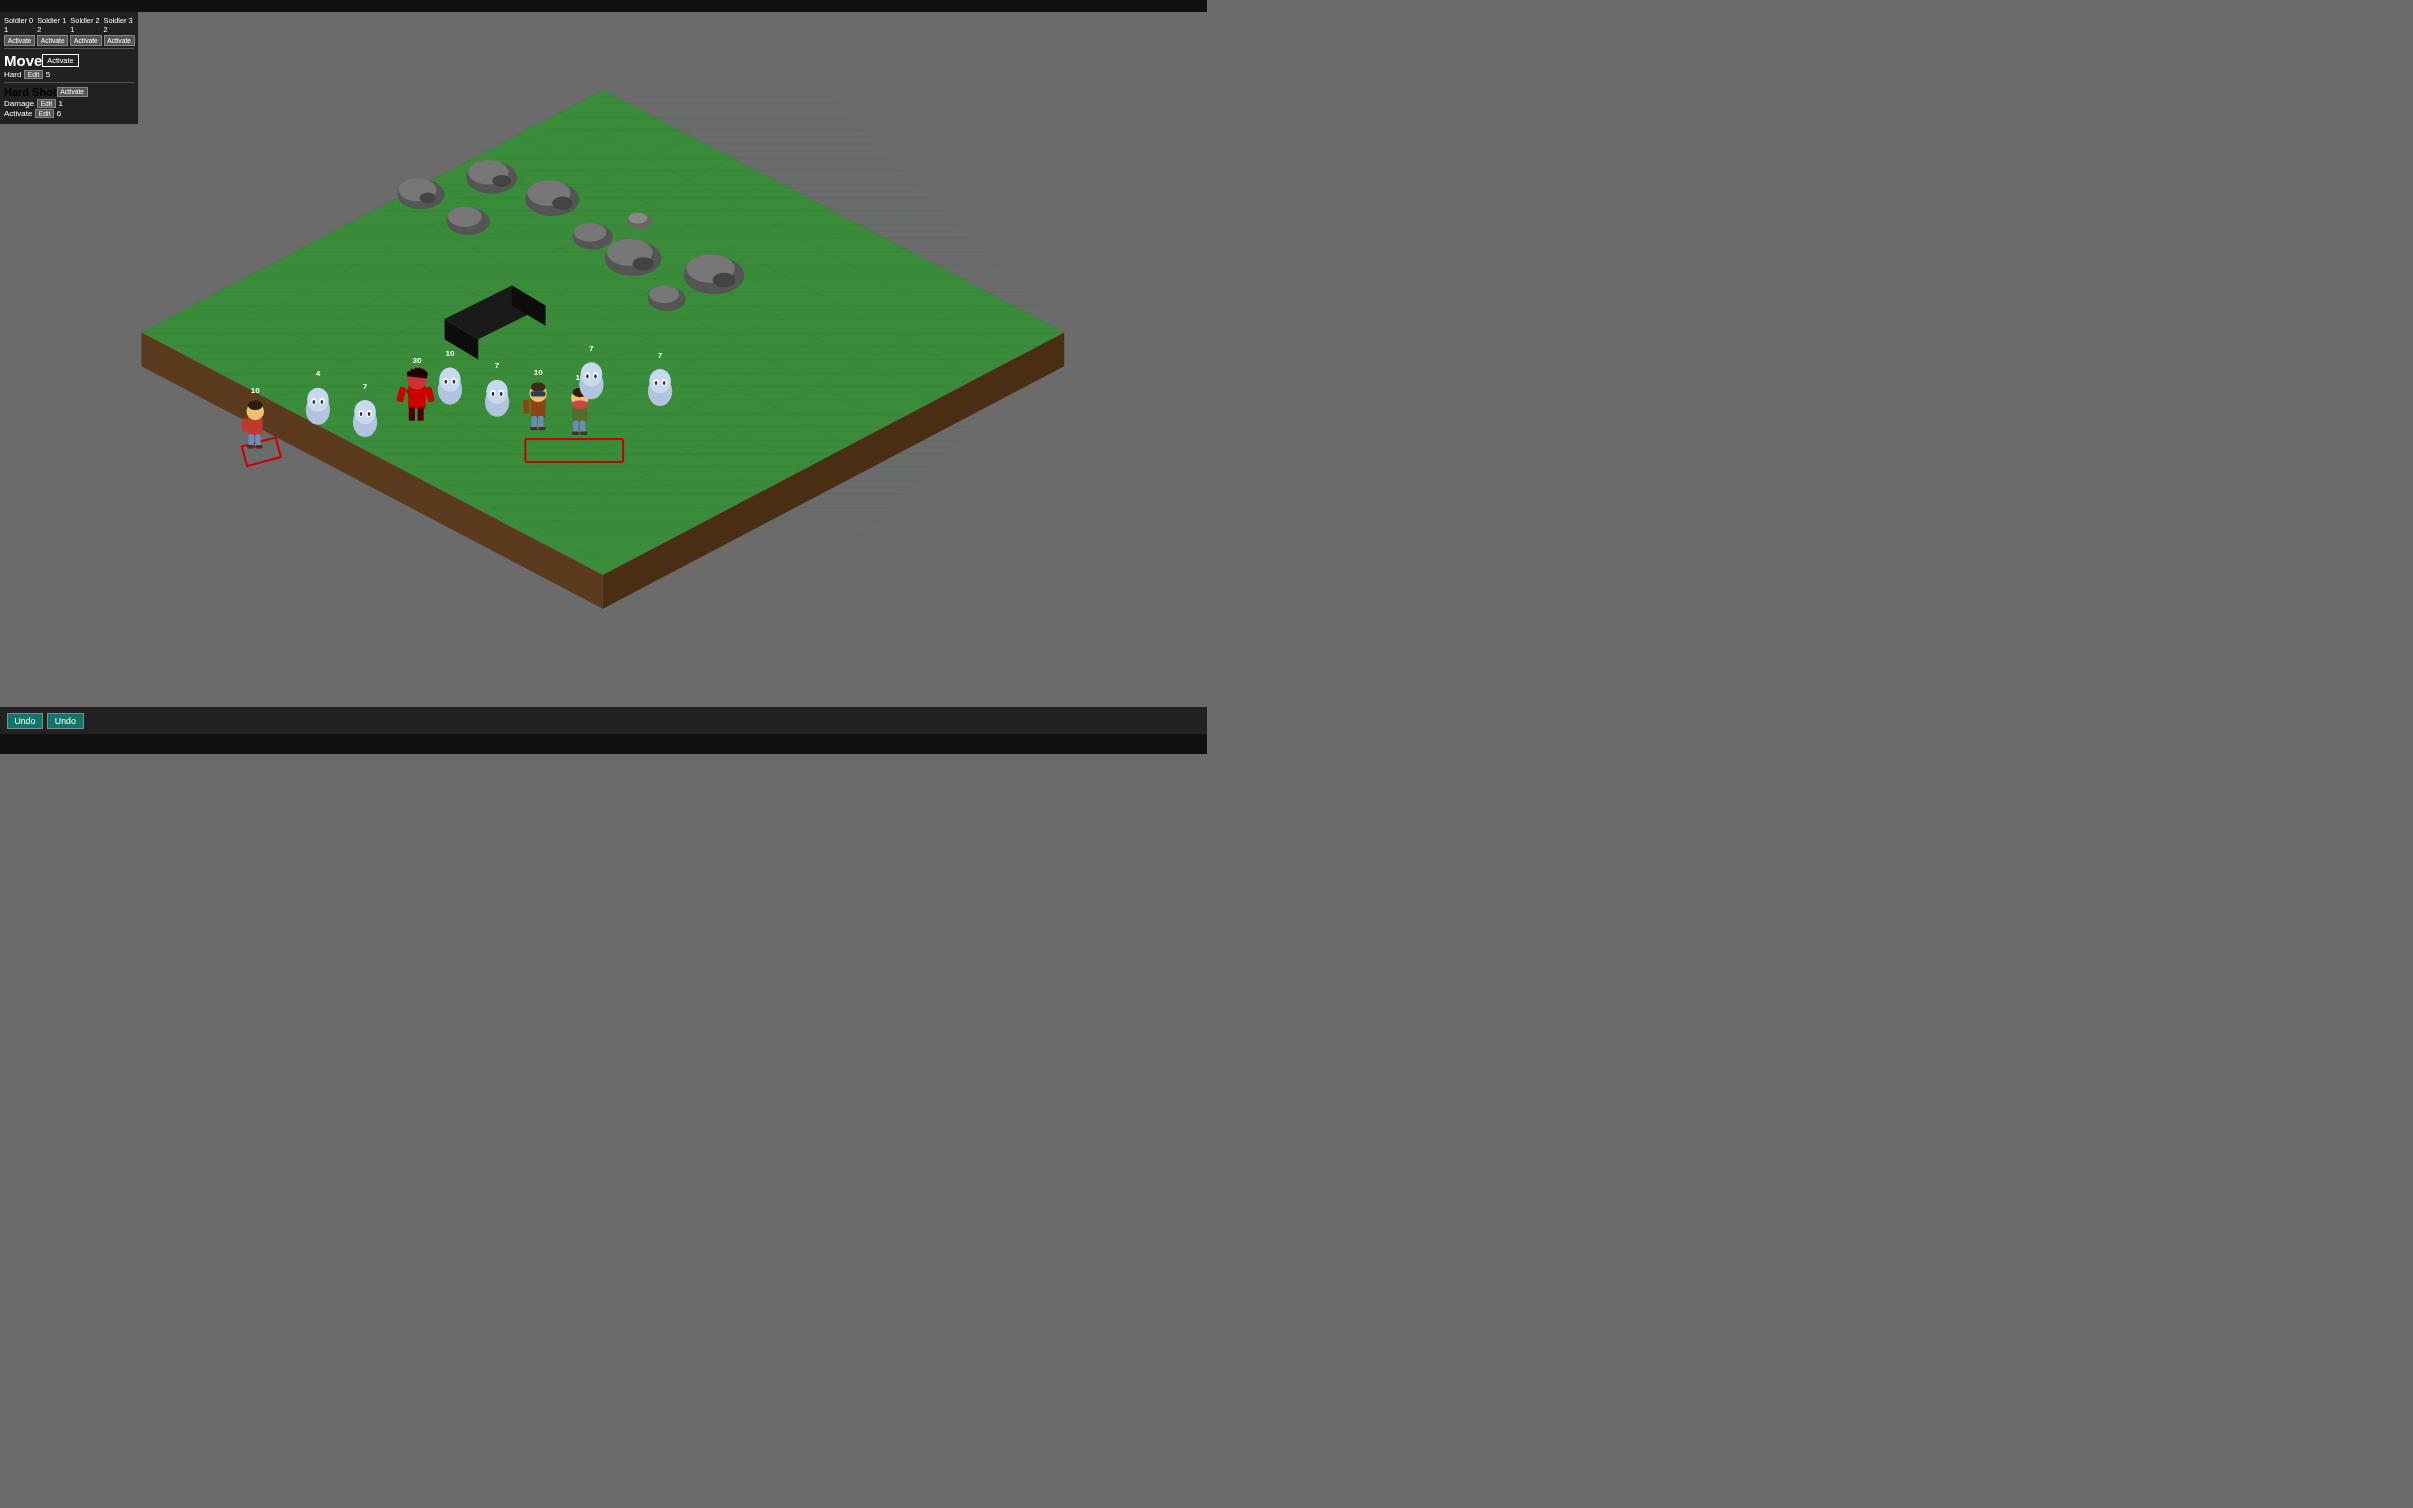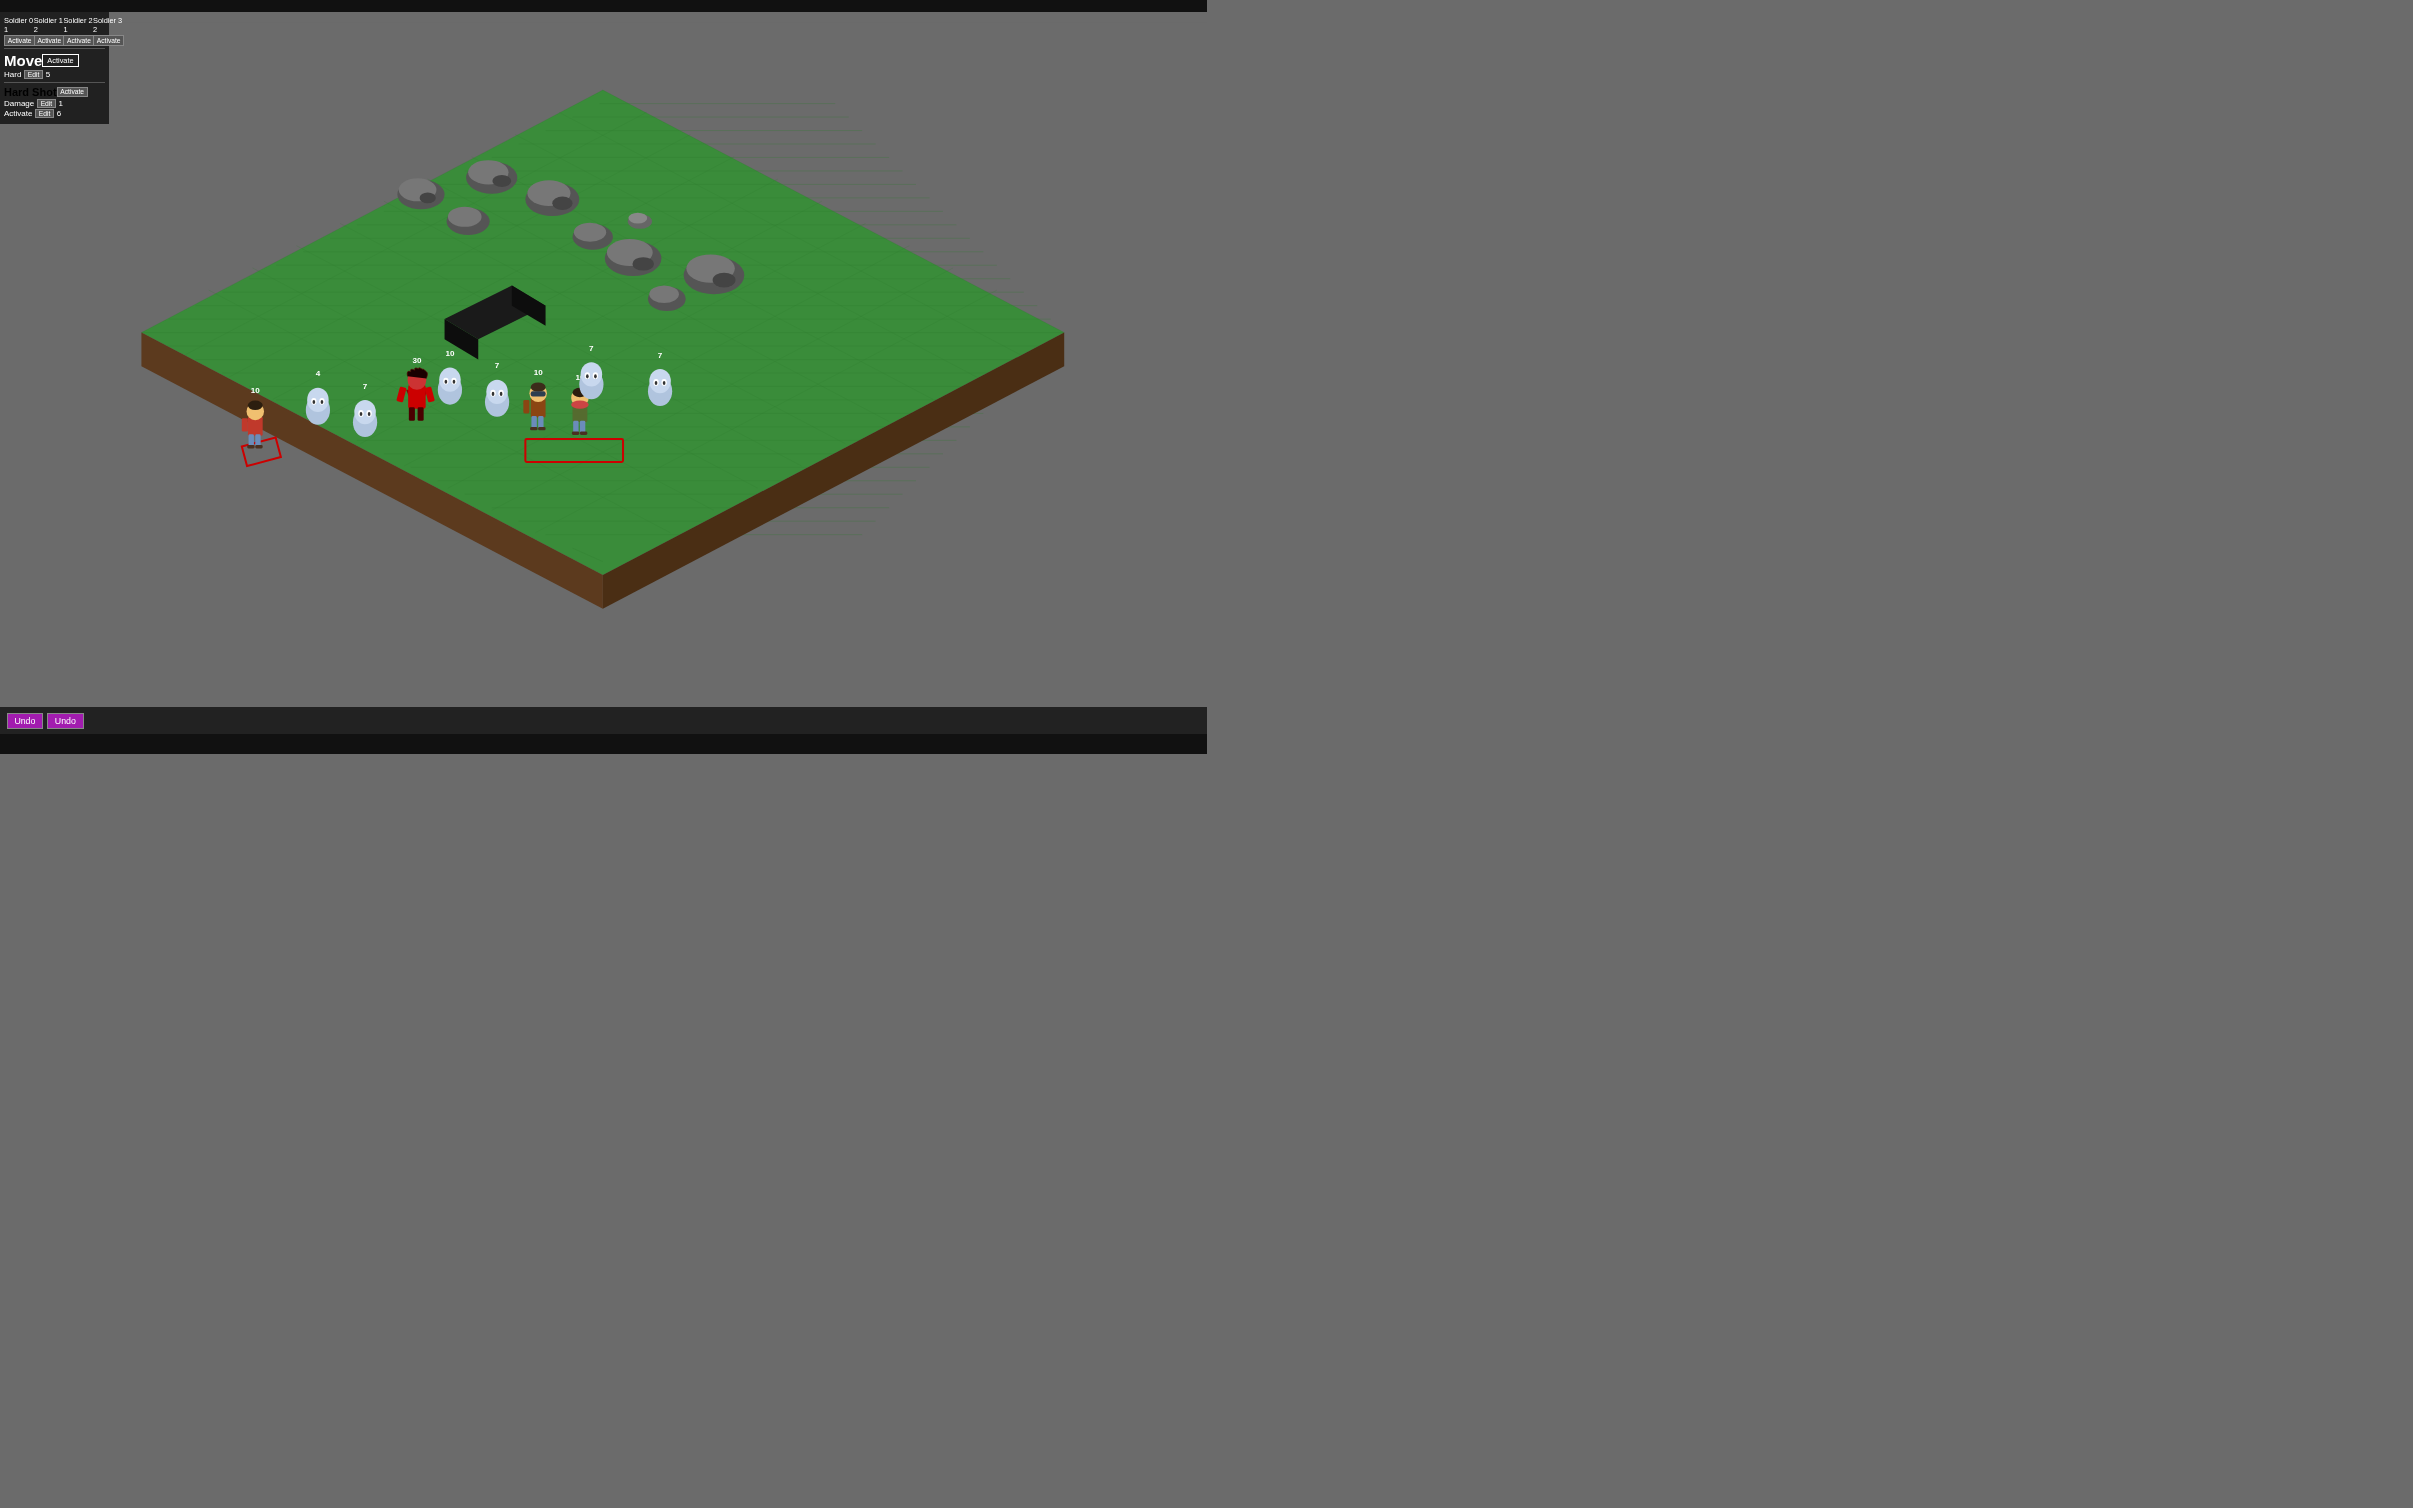--- a/index.html
+++ b/index.html
@@ -26,21 +26,21 @@
       bottom: 0; left: 0; right: 0;
       height: 20px;
       background: #111;
     }
 
     
     .left-panel {
       position: absolute;
       top: 12px;
       left: 0;
-      width: 109px;
+      width: 138px;
       background: rgba(20,20,20,0.85);
       color: white;
       padding: 4px;
       z-index: 10;
     }
 
     .soldiers-row {
       display: flex;
       gap: 2.7px;
       margin-bottom: 1.3px;
@@ -144,21 +144,21 @@
       right: 0;
       height: 27px;
       background: #222;
       display: flex;
       align-items: center;
       padding: 0 6.7px;
       z-index: 10;
     }
 
     .btn-undo-redo {
-      background: #a21caf;
+      background: #0f766e;
       color: white;
       border: 0.7px solid #888;
       padding: 2px 6.7px;
       font-size: 8.8px;
       cursor: pointer;
       margin-right: 4px;
     }
 
     .end-turn-area {
       position: absolute;

